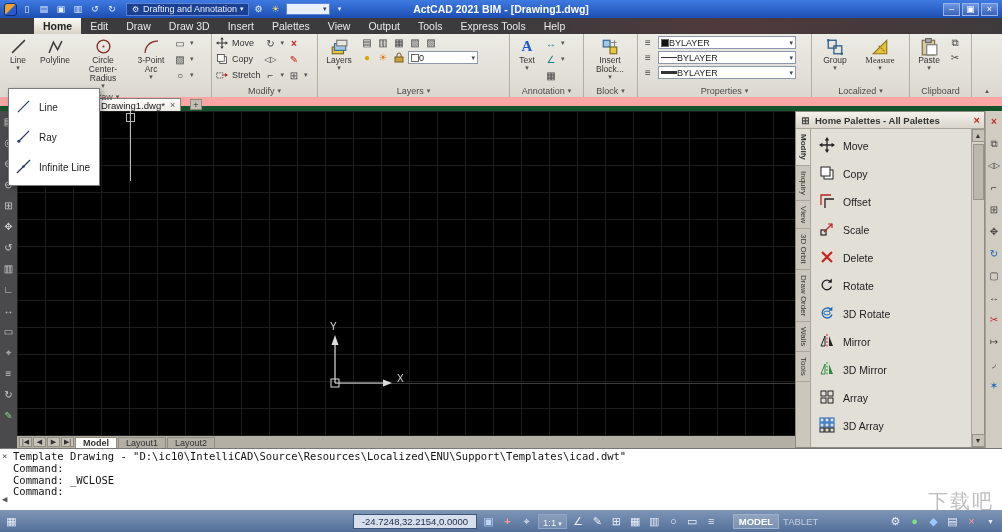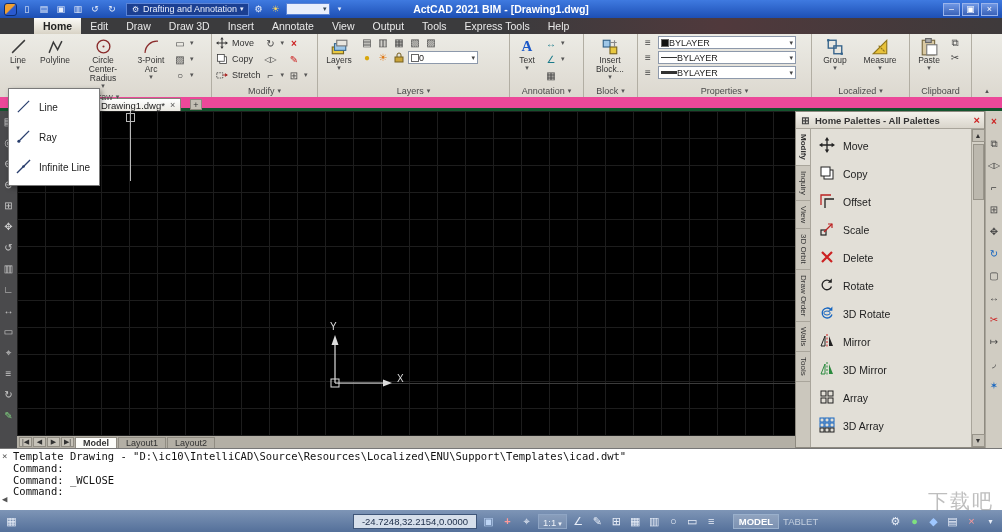--- a/index.html
+++ b/index.html
@@ -33,21 +33,21 @@
   .mrow{display:flex;align-items:center;gap:3px;font-size:9px;color:#333;height:14px;}
   .mini{width:14px;height:13px;display:flex;align-items:center;justify-content:center;font-size:10px;color:#444;}
   .combo{display:flex;align-items:center;gap:0;background:#fff;border:1px solid #8d99ab;height:13px;font-size:9px;color:#222;padding:0 2px;}
   .combo .cv{flex:1;overflow:hidden;white-space:nowrap;}
   .combo .ca{font-size:7px;color:#444;}
   .swatch{width:8px;height:8px;background:#111;border:1px solid #666;}
   .ltline{width:16px;height:0;border-top:1px solid #333;}
   .lwline{width:16px;height:3px;background:#333;}
 
   
-  .tabbar{position:absolute;top:97px;left:0;width:1002px;height:14px;background:#ec4899;border-bottom:3px solid #14532d;z-index:3;}
+  .tabbar{position:absolute;top:97px;left:0;width:1002px;height:14px;background:#fca5a5;border-bottom:5px solid #14532d;z-index:3;}
   .doctab{position:absolute;left:95px;top:1px;height:13px;background:linear-gradient(#fefefe,#eceae3);border:1px solid #87837a;border-bottom:none;display:flex;align-items:center;gap:5px;padding:0 5px;font-size:9.5px;color:#222;}
   .tab-close{color:#555;font-size:9px;}
   .newtab{position:absolute;left:190px;top:2px;width:12px;height:11px;background:#c2beb4;border:1px solid #8e8a80;font-size:9px;display:flex;align-items:center;justify-content:center;color:#333;}
 
   
   .lefttb{position:absolute;left:0;top:111px;width:17px;height:337px;background:#4a4a4c;display:flex;flex-direction:column;align-items:center;padding-top:4px;gap:8px;z-index:2;}
   .ltool{width:13px;height:13px;color:#c9c9c9;font-size:10px;display:flex;align-items:center;justify-content:center;}
   .rightb{position:absolute;left:985px;top:111px;width:17px;height:337px;background:#d0ccc2;border-left:1px solid #a9a59b;display:flex;flex-direction:column;align-items:center;gap:9px;padding-top:4px;z-index:2;}
   .rtool{width:13px;height:13px;font-size:10px;display:flex;align-items:center;justify-content:center;color:#444;}
 
@@ -129,21 +129,21 @@
     <span class="winbtn">×</span>
   </span>
 </div>
 
 <div class="menubar">
   <span class="menu-item active">Home</span>
   <span class="menu-item">Edit</span>
   <span class="menu-item">Draw</span>
   <span class="menu-item">Draw 3D</span>
   <span class="menu-item">Insert</span>
-  <span class="menu-item">Annotate</span>
+  <span class="menu-item">Palettes</span>
   <span class="menu-item">View</span>
   <span class="menu-item">Output</span>
   <span class="menu-item">Tools</span>
   <span class="menu-item">Express Tools</span>
   <span class="menu-item">Help</span>
 </div>
 
 <div class="ribbon">
 
   <div class="panel" style="width:212px;">
@@ -397,21 +397,21 @@
             <svg width="18" height="18" viewBox="0 0 16 16">
               <rect x="2" y="2" width="7" height="7" fill="none" stroke="#33628a" stroke-width="1.2"></rect>
               <rect x="7" y="7" width="7" height="7" fill="none" stroke="#33628a" stroke-width="1.2"></rect>
               <rect x="1" y="1" width="2" height="2" fill="#33628a"></rect>
               <rect x="13" y="13" width="2" height="2" fill="#33628a"></rect>
             </svg>
           </span>
         <span>Group</span>
         <span class="carat">▾</span>
       </div>
-      <div class="bigbtn" style="width:44px;">
+      <div class="bigbtn" style="width:44px;font-family:Liberation Serif, serif;">
         <span class="bicon">
             <svg width="18" height="18" viewBox="0 0 16 16">
               <path d="M2 14L14 2L14 14z" fill="#e8c23a" stroke="#91761a"></path>
               <path d="M12 12l-1.6-1.6M10 10L8.8 8.8M8 8L6.8 6.8" stroke="#91761a"></path>
             </svg>
           </span>
         <span>Measure</span>
         <span class="carat">▾</span>
       </div>
     </div>

